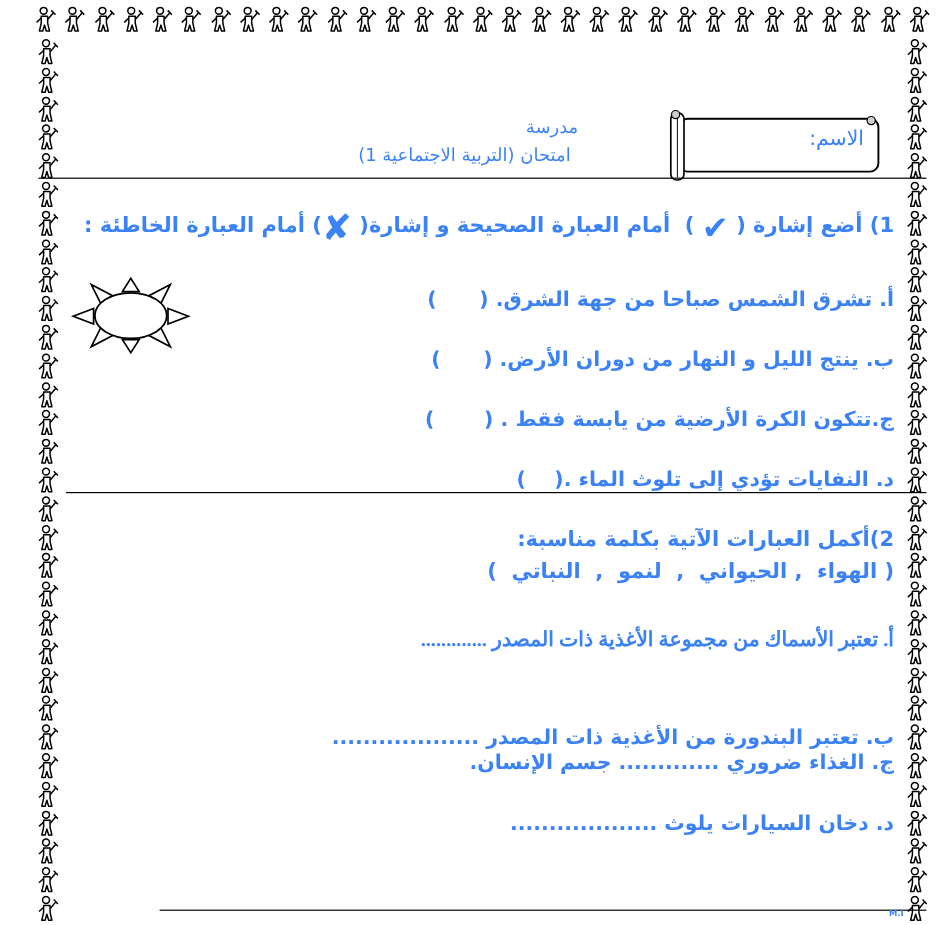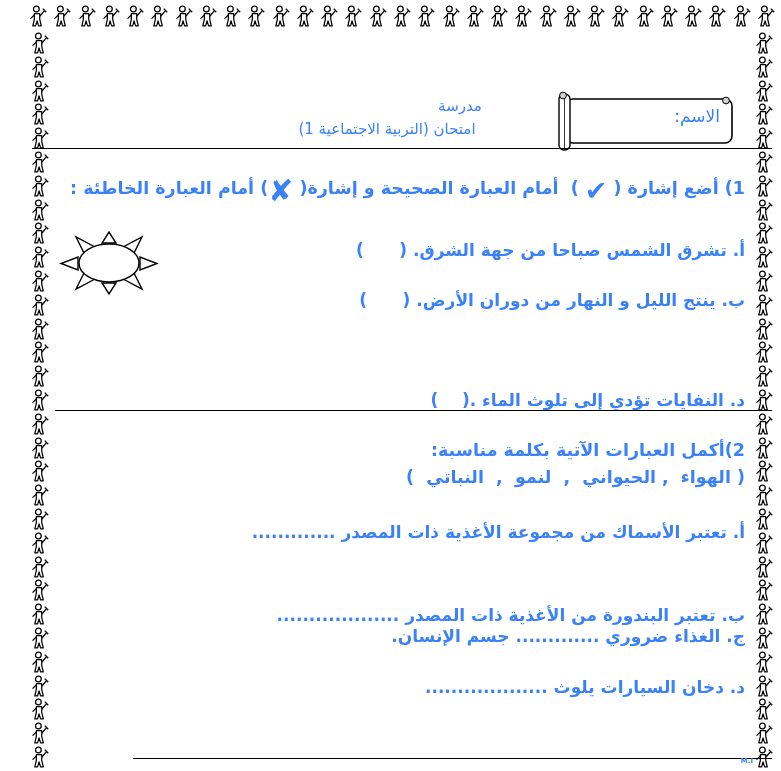--- a/index.html
+++ b/index.html
@@ -41,21 +41,21 @@
   #q1-title{top:178px;}
   .mark-check{font-size:27px;line-height:14px;vertical-align:-6px;font-weight:bold;}
   .mark-x{font-size:30px;line-height:14px;vertical-align:-7px;font-weight:bold;}
   .q-item{
     position:absolute;right:36px;text-align:center;direction:rtl;
     font-weight:bold;font-size:17px;white-space:pre;
   }
   #q1-a{top:240px;} #q1-b{top:290px;} #q1-c{top:340px;} #q1-d{top:390px;}
   #q2-title{top:440px;}
   #q2-bank{position:absolute;right:36px;top:467px;text-align:right;direction:rtl;font-weight:bold;font-size:17.5px;white-space:pre;}
-  #q2-a{top:522px;} #q2-b{top:574px;margin-top:31px;} #q2-c{top:626px;} #q2-d{top:677px;}
+  #q2-a{top:522px;font-family:Liberation Serif, serif;} #q2-b{top:574px;margin-top:31px;} #q2-c{top:626px;} #q2-d{top:677px;}
 
   
   #sun{position:absolute;left:52px;top:230px;}
 
   
   #watermark{
     position:absolute;right:5px;top:784px;
     font-weight:bold;font-style:italic;font-size:15.5px;letter-spacing:-0.3px;text-align:center;
   }
   #watermark-note{
@@ -738,20 +738,21 @@
     </svg>
     <div class="name-label">الاسم:</div>
   </div>
 
   <div class="hline" id="line-header"></div>
 
   <div class="q-title" id="q1-title"><span>1)</span><span> أضع إشارة (</span> <span class="mark-check">✔</span> <span>)  أمام العبارة الصحيحة و إشارة(</span> <span class="mark-x">✘</span><span>) أمام العبارة الخاطئة :</span></div>
 
   <div class="q-item" id="q1-a">أ. تشرق الشمس صباحا من جهة الشرق. (      )</div>
   <div class="q-item" id="q1-b">ب. ينتج الليل و النهار من دوران الأرض. (      )</div>
+  <div class="q-item" id="q1-c">ج.تتكون الكرة الأرضية من يابسة فقط . (       )</div>
   <div class="q-item" id="q1-d">د. النفايات تؤدي إلى تلوث الماء .(    )</div>
 
   <svg id="sun" width="114" height="66" viewBox="0 0 114 66">
     <polygon points="50,13 64,13 57,2" fill="#fff" stroke="#000" stroke-width="1.4"></polygon>
     <polygon points="50,53 64,53 57,64" fill="#fff" stroke="#000" stroke-width="1.4"></polygon>
     <polygon points="26,27 26,40 9,33.5" fill="#fff" stroke="#000" stroke-width="1.4"></polygon>
     <polygon points="88,27 88,40 105,33.5" fill="#fff" stroke="#000" stroke-width="1.4"></polygon>
     <polygon points="71,17 81,25 90,7" fill="#fff" stroke="#000" stroke-width="1.4"></polygon>
     <polygon points="43,17 33,25 24,7" fill="#fff" stroke="#000" stroke-width="1.4"></polygon>
     <polygon points="81,41 71,49 90,59" fill="#fff" stroke="#000" stroke-width="1.4"></polygon>

